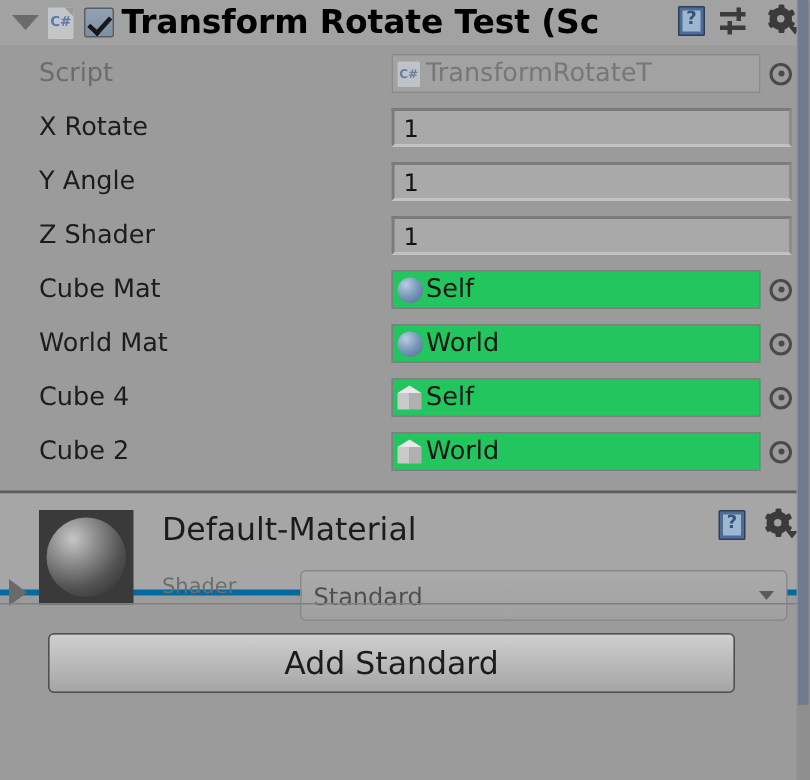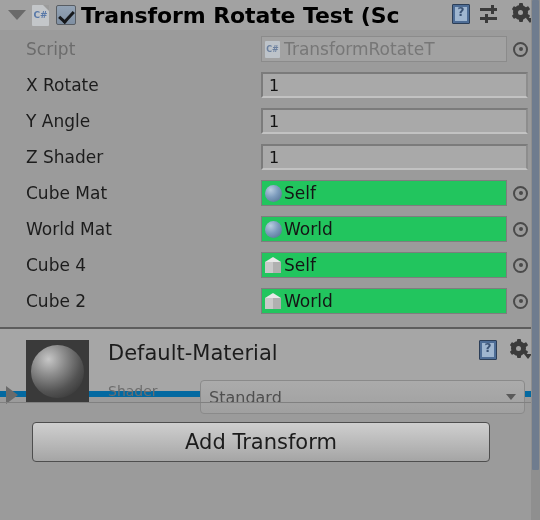--- a/index.html
+++ b/index.html
@@ -267,21 +267,21 @@
   
   .sep {
     height: 2px;
     background: #5d5d5d;
     margin-top: 8px;
   }
   .mat-block {
     background: #a6a6a6;
     height: 68px;
     position: relative;
-    border-bottom: 6px solid #0369a1;
+    border-bottom: 4px solid #0369a1;
   }
   .mat-foldout {
     position: absolute;
     left: 6px; top: 57px;
     width: 0; height: 0;
     border-top: 9px solid transparent;
     border-bottom: 9px solid transparent;
     border-left: 12px solid #6a6a6a;
   }
   .mat-preview {
@@ -507,20 +507,20 @@
     </div>
     <div class="shader-label">Shader</div>
     <div class="shader-dd">
       <span>Standard</span>
       <span class="dd-arrow"></span>
     </div>
   </div>
 
   <div class="footer">
     <div class="topline"></div>
-    <div class="add-component">Add Transform</div>
+    <div class="add-component">Add Standard</div>
   </div>
 
   <div class="scroll-track">
     <div class="scroll-thumb"></div>
   </div>
 
 </div>
 
 </body></html>

